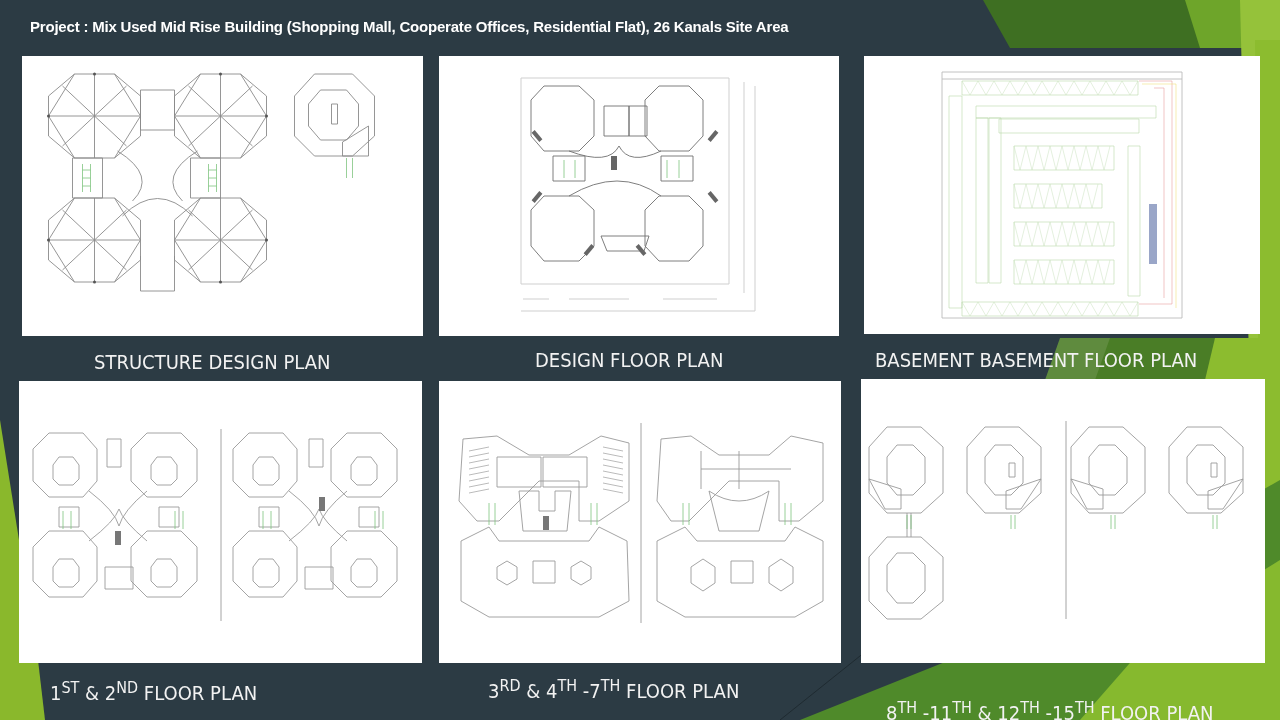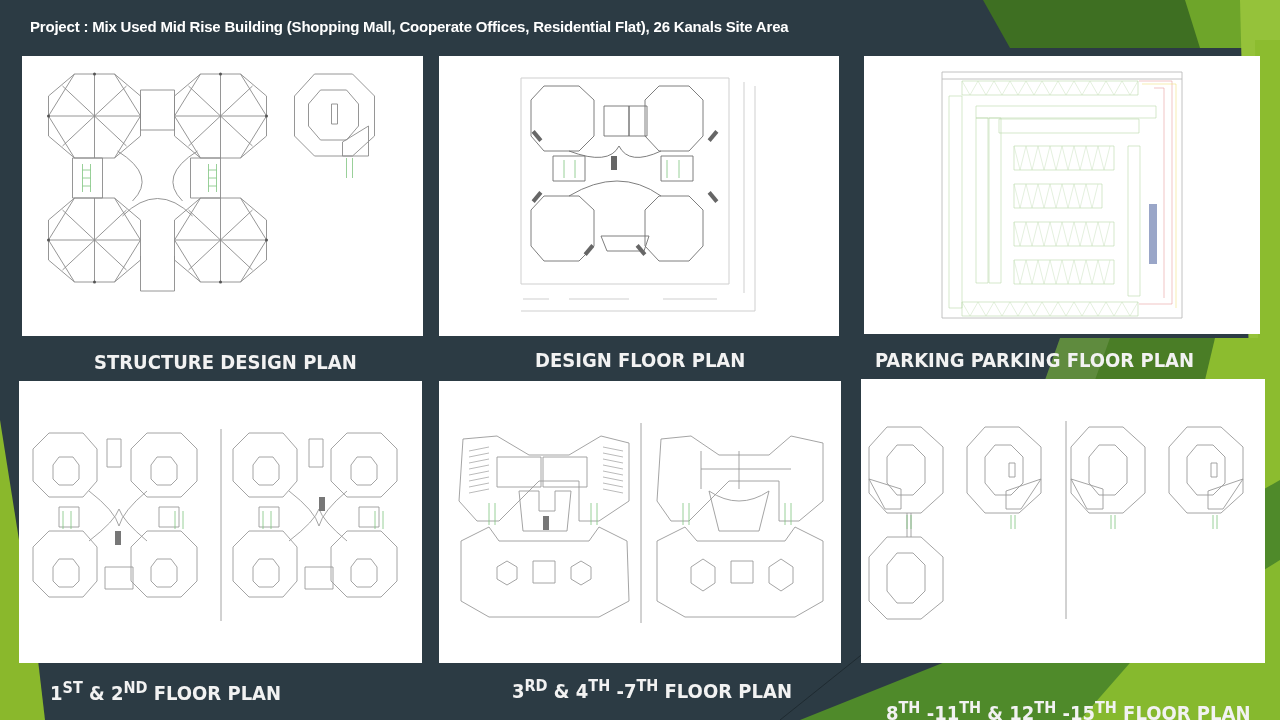--- a/index.html
+++ b/index.html
@@ -14,21 +14,21 @@
     position: absolute; left: 30px; top: 10px; height: 34px;
     color: #ffffff; font-weight: bold; font-size: 15px; letter-spacing: -0.2px;
     white-space: nowrap; z-index: 2; line-height: 34px;
     font-family: Liberation Sans, sans-serif;
   }
   .panel {
     position: absolute; background: #ffffff; z-index: 2; overflow: hidden;
   }
   .panel svg { width: 100%; height: 100%; display: block; }
   .caption {
-    position: absolute; color: #f2f2f2; font-weight: bold; font-size: 20px;
+    position: absolute; color: #f2f2f2; font-weight: normal; font-size: 20px;
     white-space: nowrap; z-index: 2; line-height: 26px;
     font-family: "DejaVu Sans Condensed", "DejaVu Sans", sans-serif;
   }
   .caption sup { font-size: 16px; vertical-align: 7px; line-height: 0; }
   .plan line, .plan polygon, .plan rect, .plan path, .plan polyline, .plan circle { vector-effect: non-scaling-stroke; }
 </style>
 </head>
 <body>
 
 <svg class="bg-deco" viewBox="0 0 1280 720" preserveAspectRatio="none">
@@ -163,21 +163,21 @@
     <g fill="none" stroke="#e8a0a0" stroke-width="0.6">
       <path d="M275,25 L308,25 L308,248 L275,248"></path>
       <path d="M290,32 L300,32 L300,242"></path>
     </g>
     <g fill="none" stroke="#f0e080" stroke-width="0.6">
       <path d="M278,28 L312,28 L312,252"></path>
     </g>
     <rect x="285" y="148" width="8" height="60" fill="#9aa6c8" stroke="none"></rect>
   </svg>
 </div>
-<div class="caption" style="left:875px; top:347px;">PARKING PARKING FLOOR PLAN</div>
+<div class="caption" style="left:875px; top:347px;">BASEMENT BASEMENT FLOOR PLAN</div>
 
 <div class="panel" style="left:19px; top:381px; width:403px; height:282px;">
   <svg class="plan" viewBox="0 0 403 282">
     <g fill="none" stroke="#9a9a9a" stroke-width="0.9">
       <line x1="202" y1="48" x2="202" y2="240"></line>
 
       <polygon points="30,52 64,52 78,68 78,100 64,116 30,116 14,100 14,68"></polygon>
       <polygon points="128,52 162,52 178,68 178,100 162,116 128,116 112,100 112,68"></polygon>
       <polygon points="30,150 64,150 78,166 78,200 64,216 30,216 14,200 14,166"></polygon>
       <polygon points="128,150 162,150 178,166 178,200 162,216 128,216 112,200 112,166"></polygon>
@@ -247,21 +247,21 @@
       <path d="M30,70 L50,66 M30,76 L50,72 M30,82 L50,78 M30,88 L50,84 M30,94 L50,90 M30,100 L50,96 M30,106 L50,102 M30,112 L50,108"></path>
       <path d="M164,66 L184,70 M164,72 L184,76 M164,78 L184,82 M164,84 L184,88 M164,90 L184,94 M164,96 L184,100 M164,102 L184,106 M164,108 L184,112"></path>
     </g>
     <g stroke="#7fc47f" stroke-width="0.8" fill="none">
       <path d="M50,122 L50,144 M56,122 L56,144 M152,122 L152,144 M158,122 L158,144"></path>
       <path d="M244,122 L244,144 M250,122 L250,144 M346,122 L346,144 M352,122 L352,144"></path>
     </g>
     <rect x="104" y="135" width="6" height="14" fill="#777"></rect>
   </svg>
 </div>
-<div class="caption" style="left:512px; top:678px;"><span>3</span><sup>RD</sup><span> &amp; 4</span><sup>TH</sup><span> -7</span><sup>TH</sup><span> FLOOR PLAN</span></div>
+<div class="caption" style="left:488px; top:678px;"><span>3</span><sup>RD</sup><span> &amp; 4</span><sup>TH</sup><span> -7</span><sup>TH</sup><span> FLOOR PLAN</span></div>
 
 <div class="panel" style="left:861px; top:379px; width:404px; height:284px;">
   <svg class="plan" viewBox="0 0 404 284">
     <g fill="none" stroke="#9a9a9a" stroke-width="0.9">
       <line x1="205" y1="42" x2="205" y2="240"></line>
 
       <polygon points="26,48 60,48 82,68 82,114 60,134 26,134 8,114 8,68"></polygon>
       <polygon points="36,66 52,66 64,78 64,104 52,116 36,116 26,104 26,78"></polygon>
       <polygon points="124,48 158,48 180,68 180,114 158,134 124,134 106,114 106,68"></polygon>
       <polygon points="134,66 150,66 162,78 162,104 150,116 134,116 124,104 124,78"></polygon>

